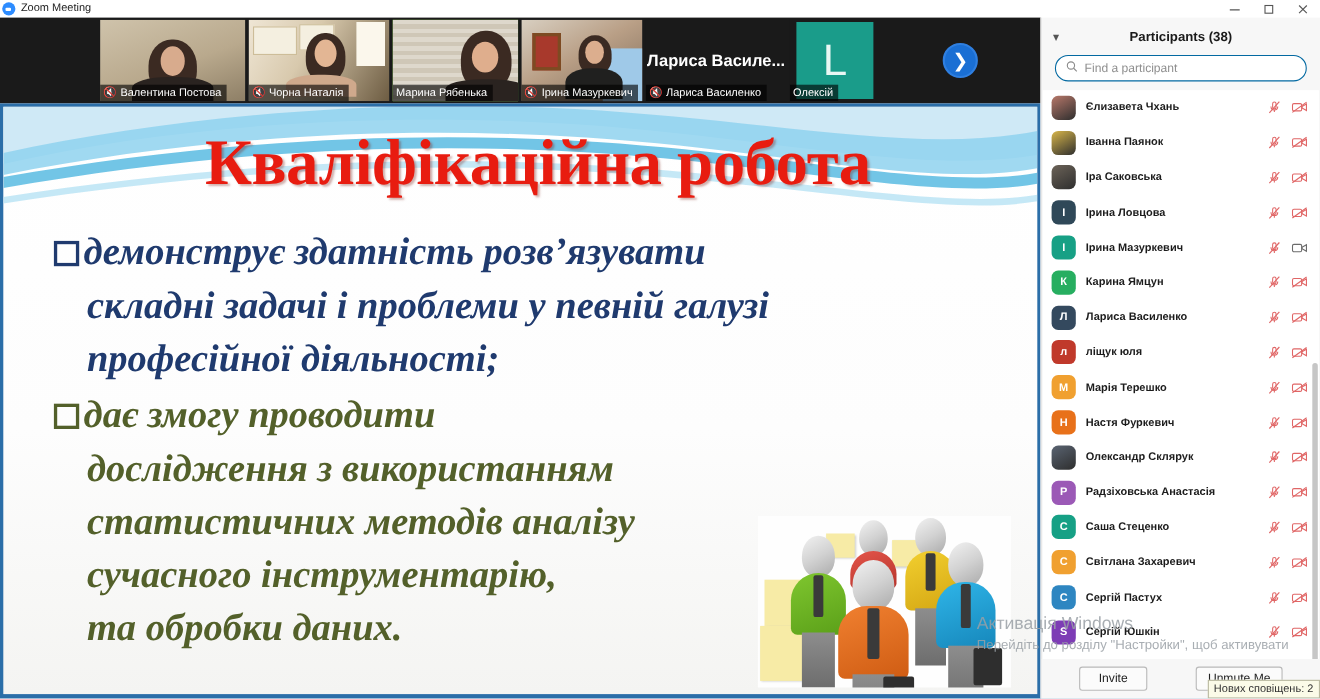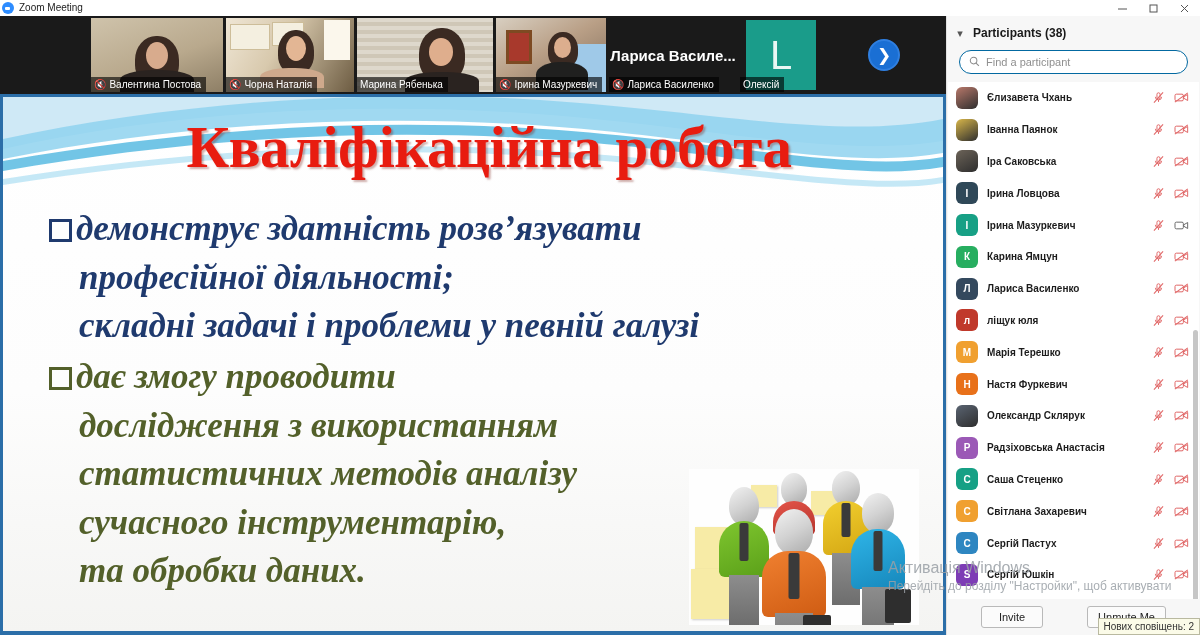--- a/index.html
+++ b/index.html
@@ -153,21 +153,21 @@
     background: #f7f7f7; border-left: 1px solid #e2e2e2;
     display: flex; flex-direction: column;
   }
   .panel-head {
     height: 34px; display: flex; align-items: center; position: relative;
   }
   .chev {
     width: 26px; text-align: center; color: #555; font-size: 11px;
   }
   .panel-title {
-    flex: 1; text-align: left; font-size: 12px; font-weight: bold;
+    flex: 1; text-align: center; font-size: 12px; font-weight: bold;
     color: #1a1a1a; margin-right: 26px;
   }
   .search-wrap { padding: 0 12px 8px 12px; }
   .search {
     height: 24px; background: #fff; border: 1px solid #0369a1;
     border-radius: 12px; display: flex; align-items: center; padding: 0 9px;
   }
   .search-ic { color: #8a8a8a; font-size: 10px; margin-right: 6px; }
   .search input {
     border: 0; outline: 0; font-size: 11px; color: #333; width: 100%;
@@ -271,21 +271,21 @@
         <div class="head" style="width:36px;height:44px;left:52px;top:12px;"></div>
         <div class="face" style="width:20px;height:25px;left:60px;top:18px;background:#e3b694;"></div>
         <div class="body-sh" style="width:64px;height:20px;left:34px;top:50px;background:#cfa98c;"></div>
       </div>
       <div class="thumb-name">
         <span class="micoff">🔇</span>
         <span>Чорна Наталія</span>
       </div>
     </div>
 
-    <div class="thumb active" style="width:136px">
+    <div class="thumb active" style="width:114px">
       <div class="vid v-blinds">
         <div class="head" style="width:46px;height:54px;left:62px;top:10px;"></div>
         <div class="face" style="width:24px;height:28px;left:72px;top:20px;background:#dfae8d;"></div>
         <div class="body-sh" style="width:74px;height:20px;left:48px;top:54px;"></div>
       </div>
       <div class="thumb-name">
         <span>Марина Рябенька</span>
       </div>
     </div>
 
@@ -331,22 +331,22 @@
         <path d="M0,62 C160,30 340,16 530,28 C710,40 840,74 940,56 L940,22 C830,44 700,12 520,2 C330,-8 150,10 0,42 Z" fill="#8fd2ee" opacity="0.85"></path>
         <path d="M0,74 C170,44 350,30 540,42 C720,54 850,86 940,70 L940,60 C850,76 720,44 540,32 C350,20 170,34 0,64 Z" fill="#4fb6e0" opacity="0.8"></path>
         <path d="M0,88 C180,60 360,48 550,60 C730,72 860,100 940,86 L940,80 C860,94 730,66 550,54 C360,42 180,54 0,82 Z" fill="#bfe6f5" opacity="0.9"></path>
       </svg>
 
       <div class="slide-title">Кваліфікаційна робота</div>
 
       <div class="bullets">
         <div class="bullet b-blue">
           <span class="sq"></span><span>демонструє здатність розв’язувати</span>
+          <span class="bl-ind">складні задачі і проблеми у певній галузі</span>
           <span class="bl-ind">професійної діяльності;</span>
-          <span class="bl-ind">складні задачі і проблеми у певній галузі</span>
         </div>
         <div class="bullet b-green">
           <span class="sq"></span><span>дає змогу проводити</span>
           <span class="bl-ind">дослідження з використанням</span>
           <span class="bl-ind">статистичних методів аналізу</span>
           <span class="bl-ind">сучасного інструментарію,</span>
           <span class="bl-ind">та обробки даних.</span>
         </div>
       </div>
 

